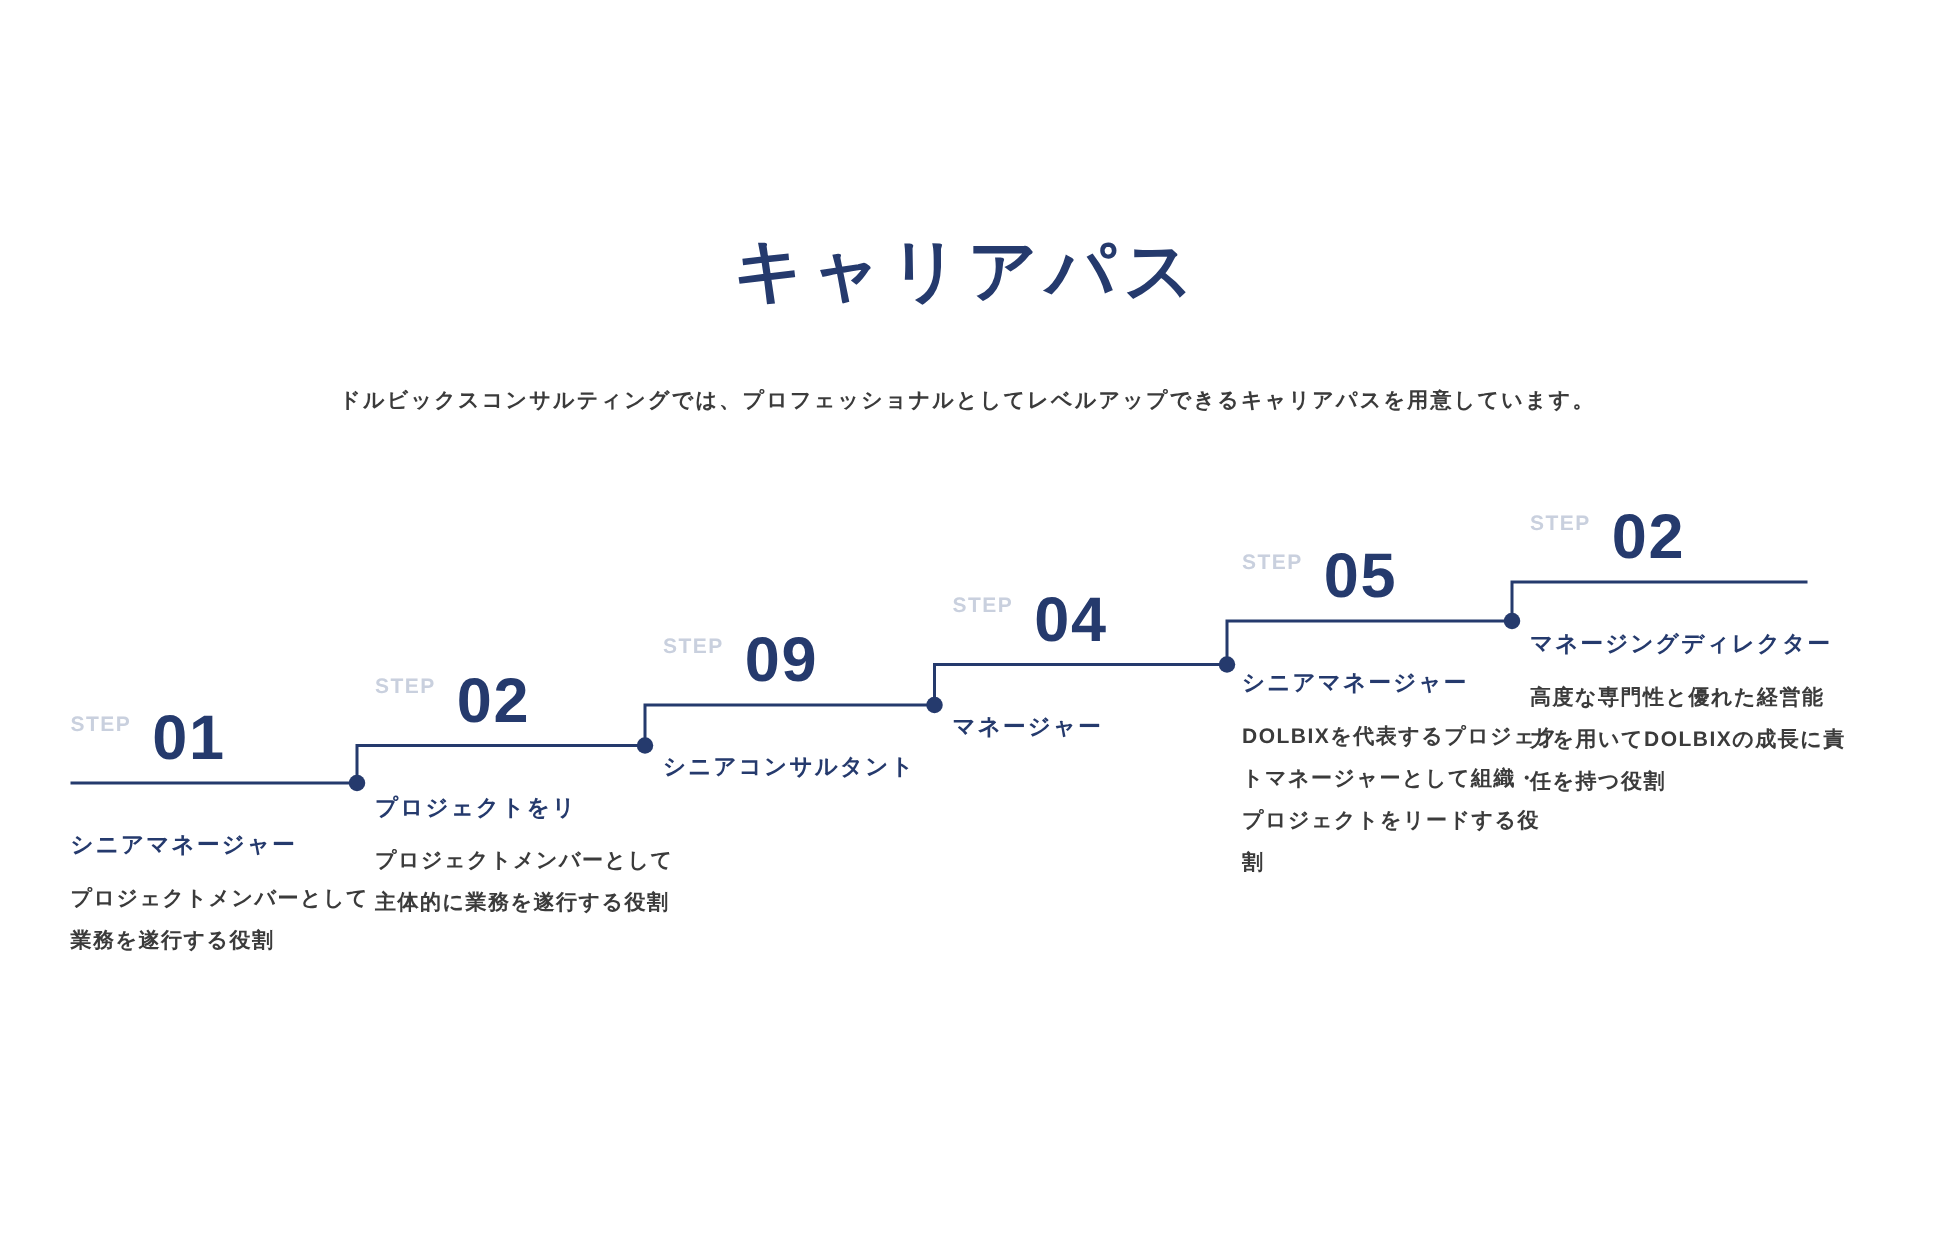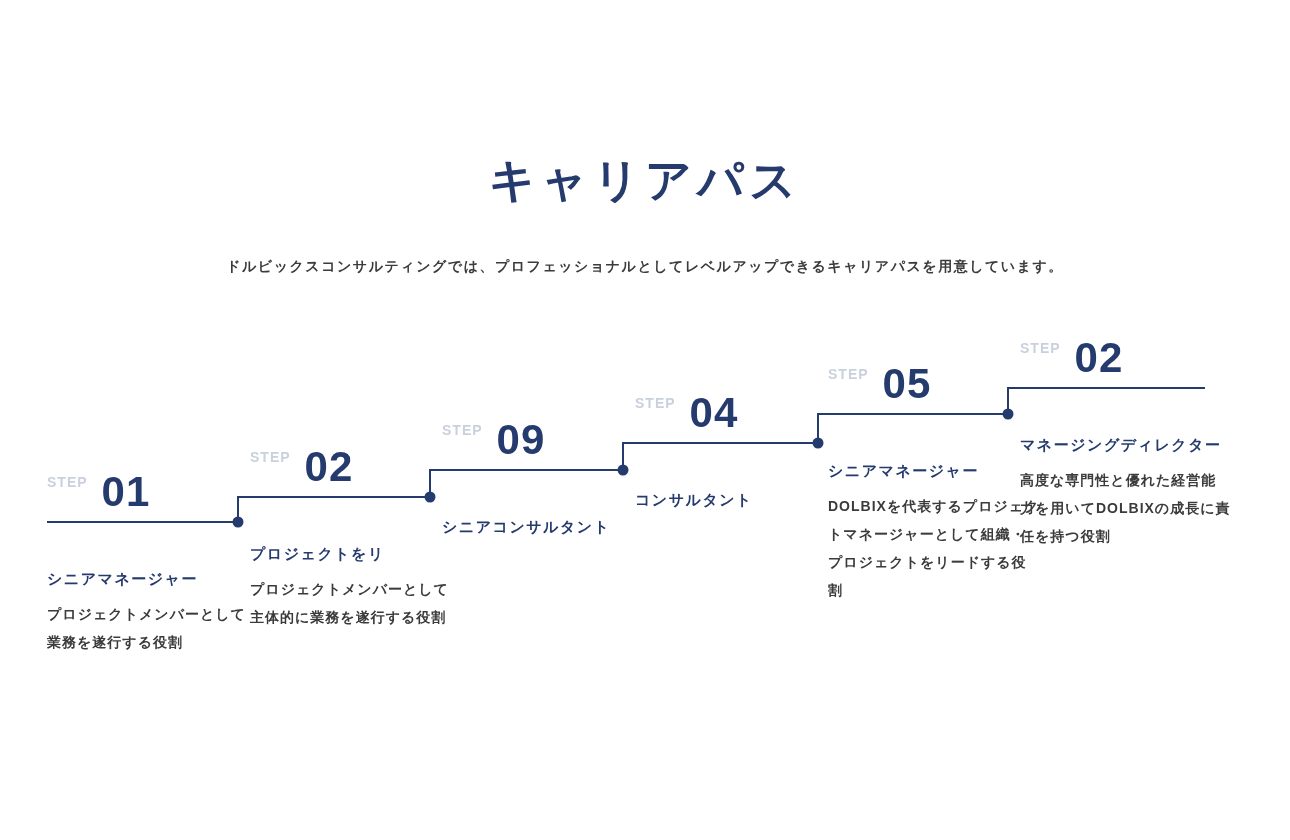--- a/index.html
+++ b/index.html
@@ -40,21 +40,21 @@
     display:flex;align-items:flex-start;gap:14px;white-space:nowrap;
   }
   .step-word{
     font-size:14px;font-weight:700;color:var(--step-gray);
     letter-spacing:1px;padding-bottom:5px;
   }
   .step-num{
     font-size:42px;font-weight:700;color:var(--navy);
     line-height:0.85;letter-spacing:1px;
   }
-  .step-body{padding-top:48px;}
+  .step-body{padding-top:32px;}
   .step-title{
     font-size:15px;font-weight:700;color:var(--navy);
     letter-spacing:1.5px;margin-bottom:11px;white-space:nowrap;
   }
   .step-desc{
     font-size:14px;font-weight:600;color:var(--text-dark);
     letter-spacing:1px;line-height:28px;white-space:pre-line;
   }
 </style>
 </head>
@@ -107,21 +107,21 @@
       <div class="step-title">シニアコンサルタント</div>
     </div>
   </div>
 
   <div class="step" style="left:635px;top:443px;">
     <div class="step-label">
       <span class="step-word">STEP</span>
       <span class="step-num">04</span>
     </div>
     <div class="step-body">
-      <div class="step-title">コンサルタント</div>
+      <div class="step-title">マネージャー</div>
     </div>
   </div>
 
   <div class="step" style="left:828px;top:414px;">
     <div class="step-label">
       <span class="step-word">STEP</span>
       <span class="step-num">05</span>
     </div>
     <div class="step-body">
       <div class="step-title">シニアマネージャー</div>

